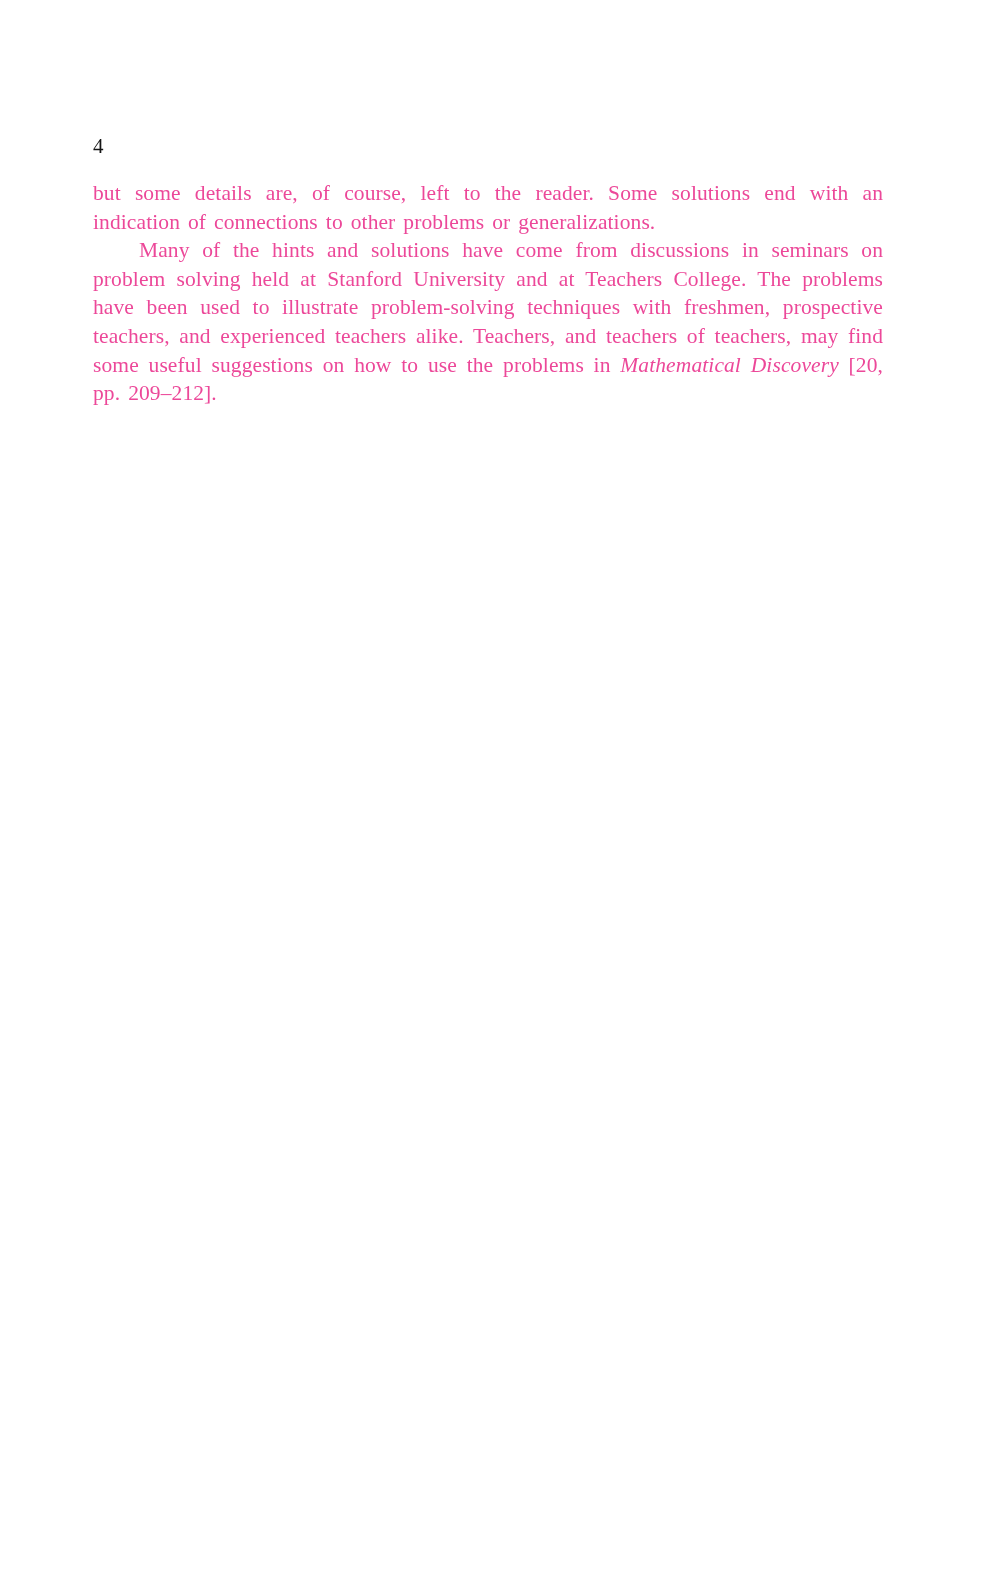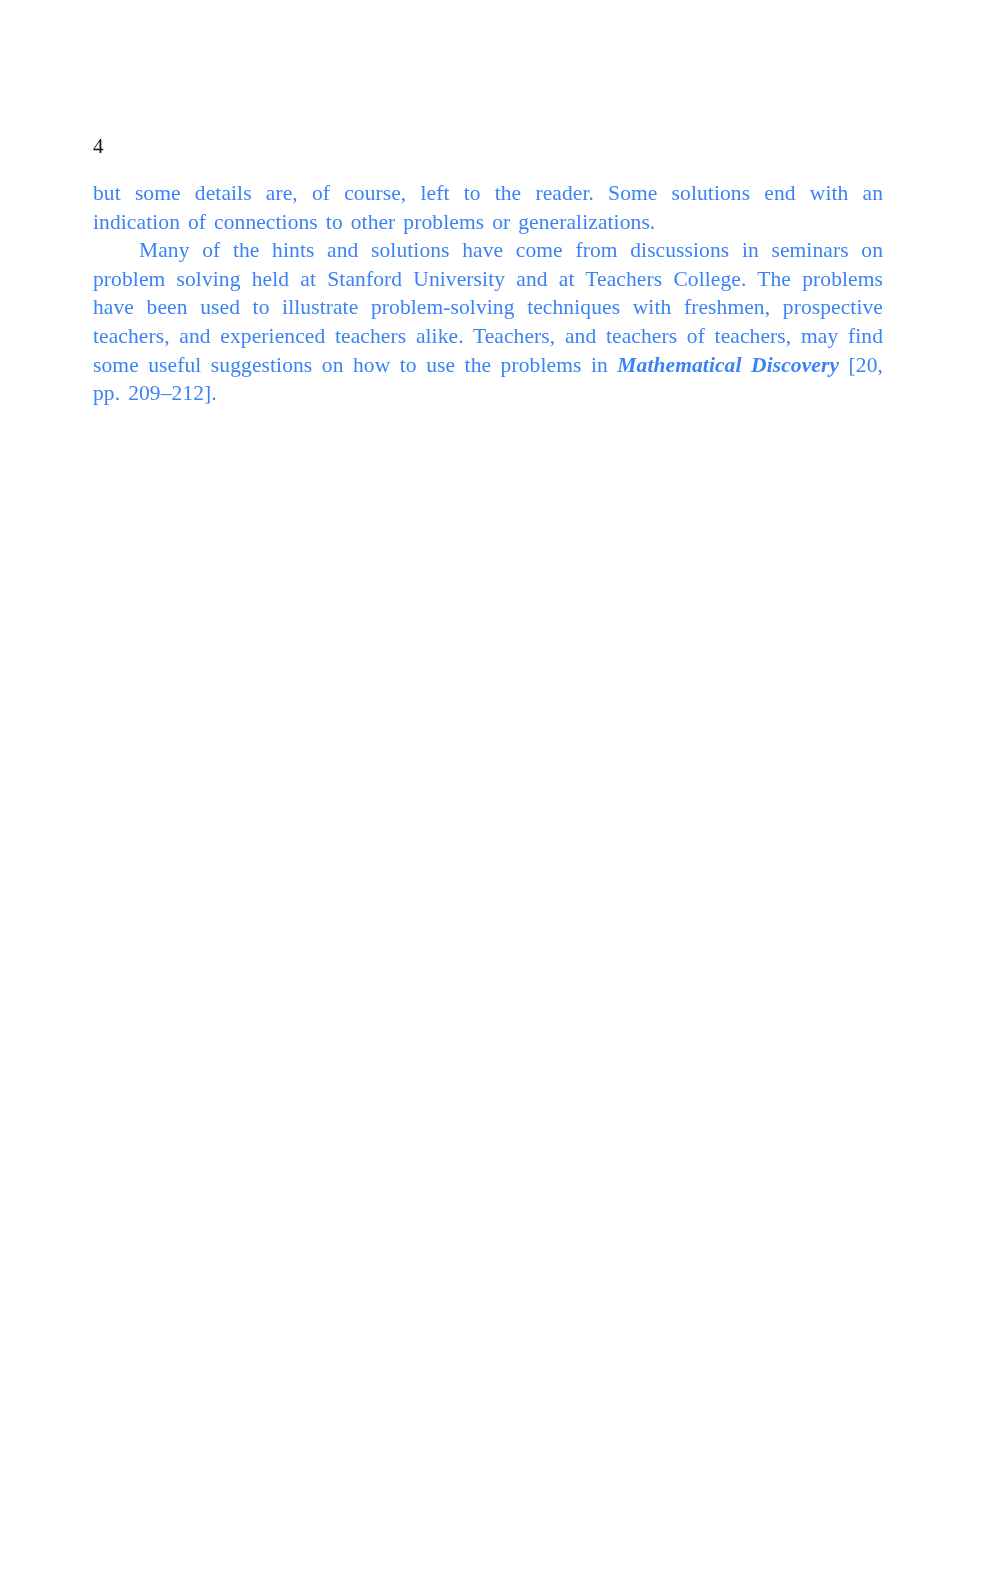--- a/index.html
+++ b/index.html
@@ -30,28 +30,27 @@
     top: 179px;
     width: 790px;
   }
   .text-block p {
     margin: 0;
     font-size: 21.5px;
     line-height: 28.6px;
     text-align: justify;
     letter-spacing: 0.1px;
     word-spacing: 2.5px;
-    color: #3b82f6;
+    color: #ec4899;
   }
   .text-block p.indented {
     text-indent: 46px;
   }
   .italic {
     font-style: italic;
-    font-weight: bold;
   }
 </style>
 </head>
 <body>
 
 <div class="page">
 
   <div class="page-number">4</div>
 
   <div class="text-block">

